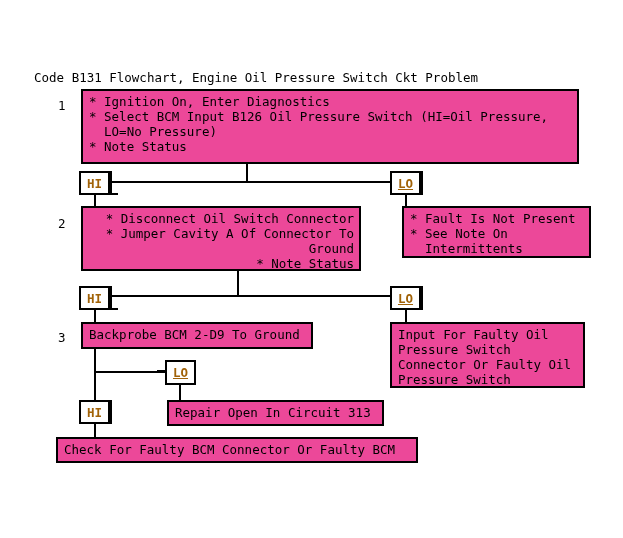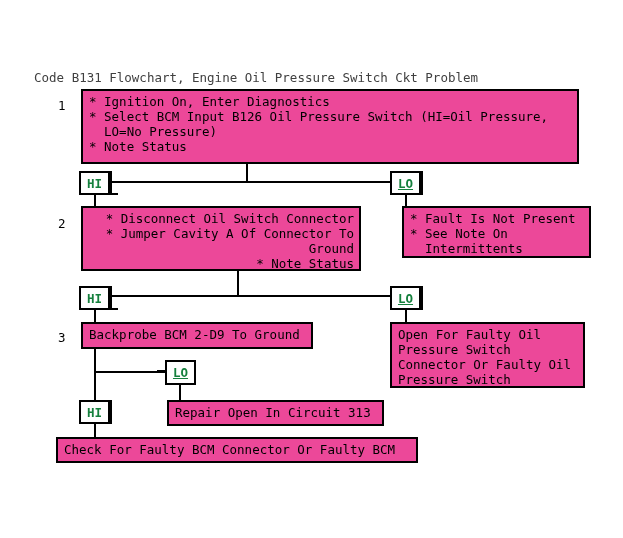--- a/index.html
+++ b/index.html
@@ -24,21 +24,21 @@
   }
 
   .title {
     position: absolute;
     left: 34px;
     top: 70px;
     font-size: 12.5px;
     line-height: 15px;
     letter-spacing: 0px;
     white-space: pre;
-    color: #404040;
+    color: #000000;
   }
 
   
   .box {
     position: absolute;
     box-sizing: border-box;
     border: 2px solid #000;
     background: #ec4899;
     font-size: 12.5px;
     line-height: 15px;
@@ -57,21 +57,21 @@
 
   
   .tag {
     position: absolute;
     box-sizing: border-box;
     border: 2px solid #000;
     background: #fff;
     font-size: 12.5px;
     line-height: 15px;
     text-align: center;
-    color: #15803d;
+    color: #a16207;
     display: flex;
     align-items: center;
     justify-content: center;
   }
   .tag.hi { font-weight: bold; }
   .tag.lo span { text-decoration: underline; font-weight: bold; }
 
   
   .hline {
     position: absolute;
@@ -151,21 +151,21 @@
   <div class="tab" style="left:421px; top:286px; width:2px; height:24px;"></div>
   <div class="tab" style="left:413px; top:308px; width:8px; height:2px;"></div>
 
   <div class="vline" style="left:94px; top:310px; height:13px;"></div>
   <div class="vline" style="left:405px; top:310px; height:12px;"></div>
 
   <div class="step-num" style="left:58px; top:330px;">3</div>
 
   <div class="box" style="left:81px; top:322px; width:232px; height:27px;">Backprobe BCM 2-D9 To Ground</div>
 
-  <div class="box" style="left:390px; top:322px; width:195px; height:66px;">Open For Faulty Oil
+  <div class="box" style="left:390px; top:322px; width:195px; height:66px;">Input For Faulty Oil
 Pressure Switch
 Connector Or Faulty Oil
 Pressure Switch</div>
 
   <div class="vline" style="left:94px; top:349px; height:54px;"></div>
 
   <div class="hline" style="left:94px; top:371px; width:71px;"></div>
 
   <div class="tag lo" style="left:165px; top:360px; width:31px; height:25px;">
     <span>LO</span>

